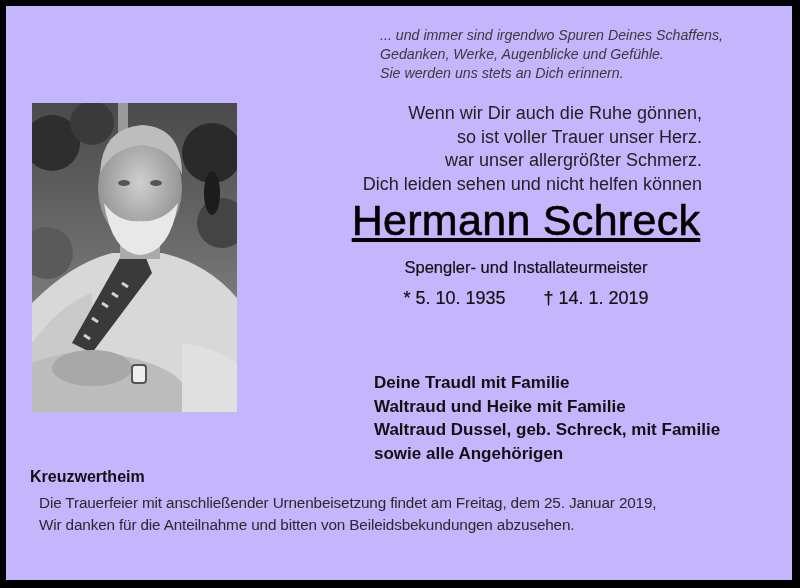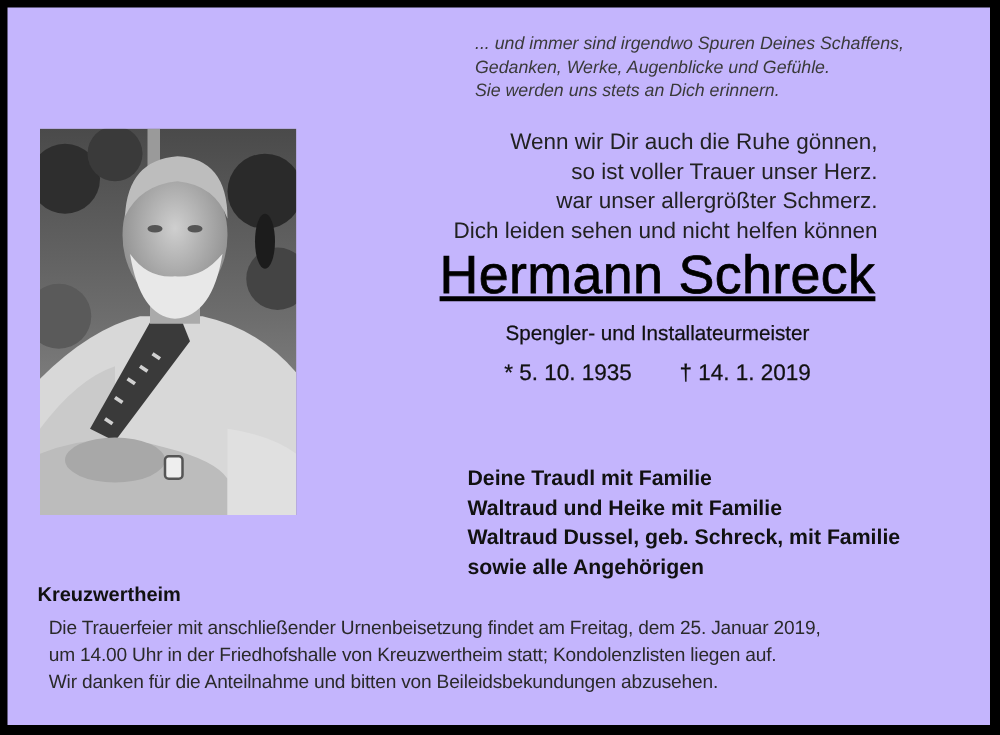--- a/index.html
+++ b/index.html
@@ -133,17 +133,16 @@
   <div class="abs mourners">
     <div>Deine Traudl mit Familie</div>
     <div>Waltraud und Heike mit Familie</div>
     <div>Waltraud Dussel, geb. Schreck, mit Familie</div>
     <div>sowie alle Angehörigen</div>
   </div>
 
   <div class="abs place">Kreuzwertheim</div>
   <div class="abs notice">
     <div>Die Trauerfeier mit anschließender Urnenbeisetzung findet am Freitag, dem 25. Januar 2019,</div>
-    <div>um 14.00 Uhr in der Friedhofshalle von Kreuzwertheim statt; Kondolenzlisten liegen auf.</div>
     <div>Wir danken für die Anteilnahme und bitten von Beileidsbekundungen abzusehen.</div>
   </div>
 
 </div>
 
 </body></html>

